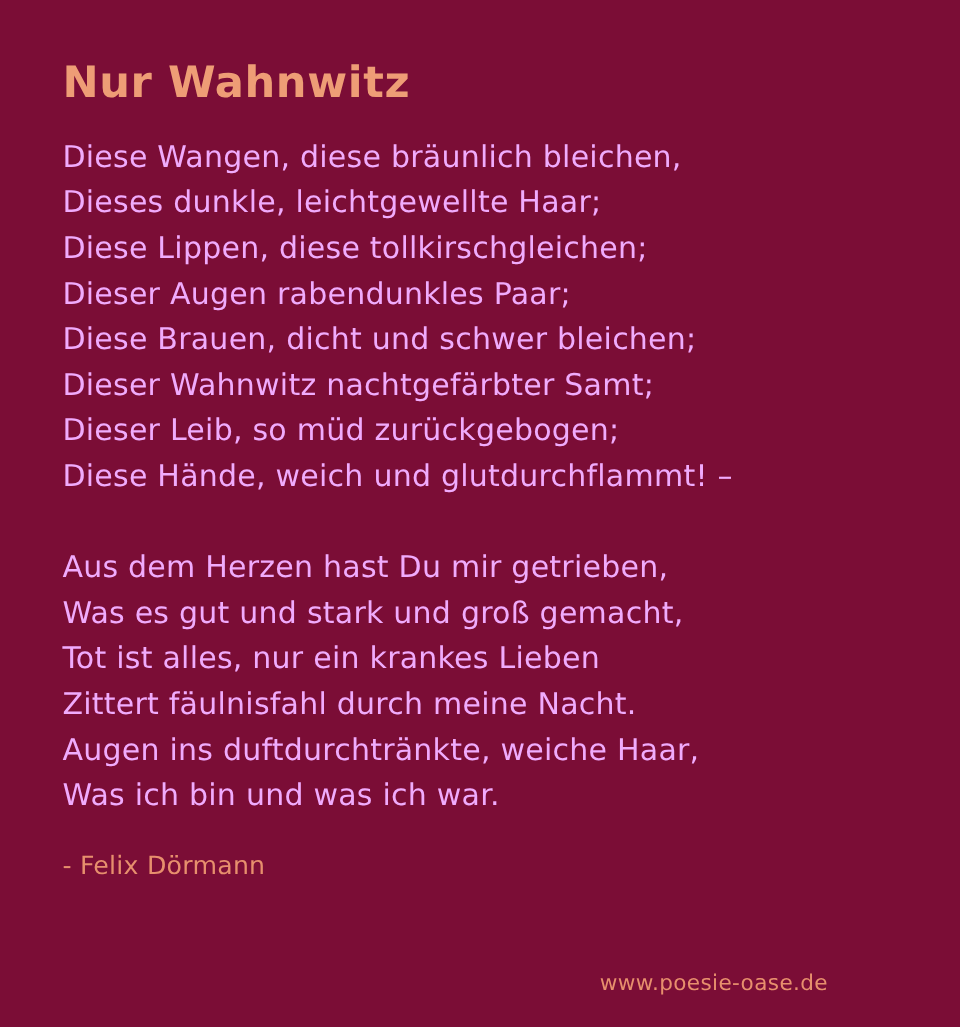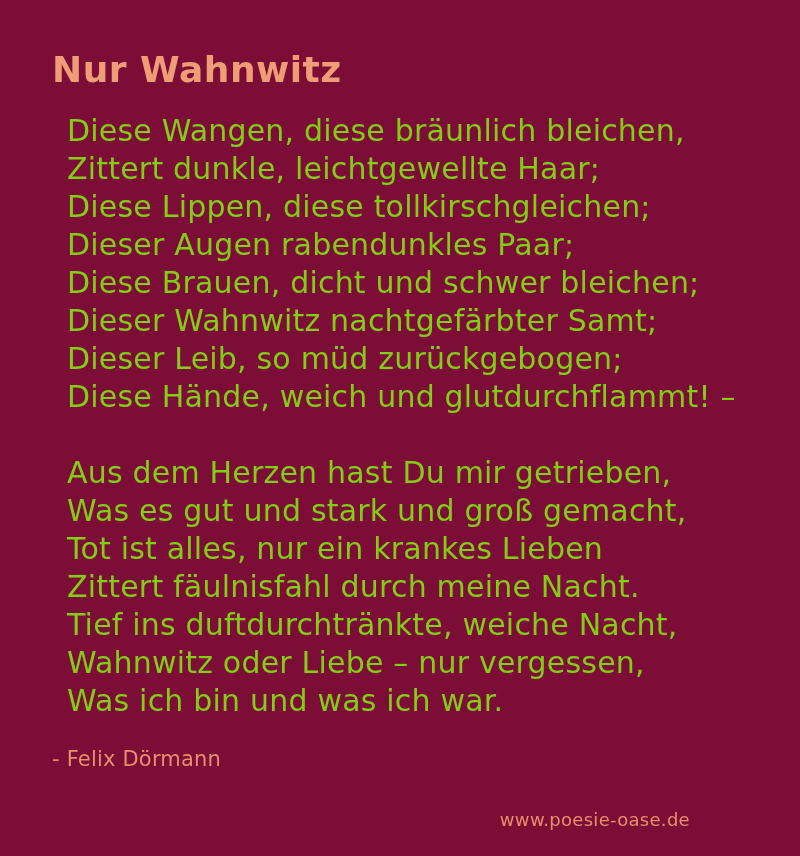--- a/index.html
+++ b/index.html
@@ -22,25 +22,24 @@
   }
   .title {
     color: #ee9d76;
     font-size: 36px;
     font-weight: 600;
     line-height: 40px;
     letter-spacing: 0.5px;
     margin: 0 0 22px 0;
   }
   .poem {
-    color: #84cc16;
-    font-size: 30px;
+    color: #f0abfc;
+    font-size: 25px;
     font-weight: 500;
     letter-spacing: 0.2px;
-    margin-left: 15px;
   }
   .poem .line {
     line-height: 38px;
     white-space: nowrap;
   }
   .stanza-2 {
     margin-top: 38px;
   }
   .author {
     margin-top: 24px;
@@ -63,36 +62,35 @@
 </style>
 </head>
 <body>
 
 <div class="content">
   <h1 class="title">Nur Wahnwitz</h1>
 
   <div class="poem">
     <div class="stanza stanza-1">
       <div class="line">Diese Wangen, diese bräunlich bleichen,</div>
-      <div class="line">Zittert dunkle, leichtgewellte Haar;</div>
+      <div class="line">Dieses dunkle, leichtgewellte Haar;</div>
       <div class="line">Diese Lippen, diese tollkirschgleichen;</div>
       <div class="line">Dieser Augen rabendunkles Paar;</div>
       <div class="line">Diese Brauen, dicht und schwer bleichen;</div>
       <div class="line">Dieser Wahnwitz nachtgefärbter Samt;</div>
       <div class="line">Dieser Leib, so müd zurückgebogen;</div>
       <div class="line">Diese Hände, weich und glutdurchflammt! –</div>
     </div>
 
     <div class="stanza stanza-2">
       <div class="line">Aus dem Herzen hast Du mir getrieben,</div>
       <div class="line">Was es gut und stark und groß gemacht,</div>
       <div class="line">Tot ist alles, nur ein krankes Lieben</div>
       <div class="line">Zittert fäulnisfahl durch meine Nacht.</div>
-      <div class="line">Tief ins duftdurchtränkte, weiche Nacht,</div>
-      <div class="line">Wahnwitz oder Liebe – nur vergessen,</div>
+      <div class="line">Augen ins duftdurchtränkte, weiche Haar,</div>
       <div class="line">Was ich bin und was ich war.</div>
     </div>
   </div>
 
   <div class="author">- Felix Dörmann</div>
 </div>
 
 <div class="watermark">www.poesie-oase.de</div>
 
 </body></html>

